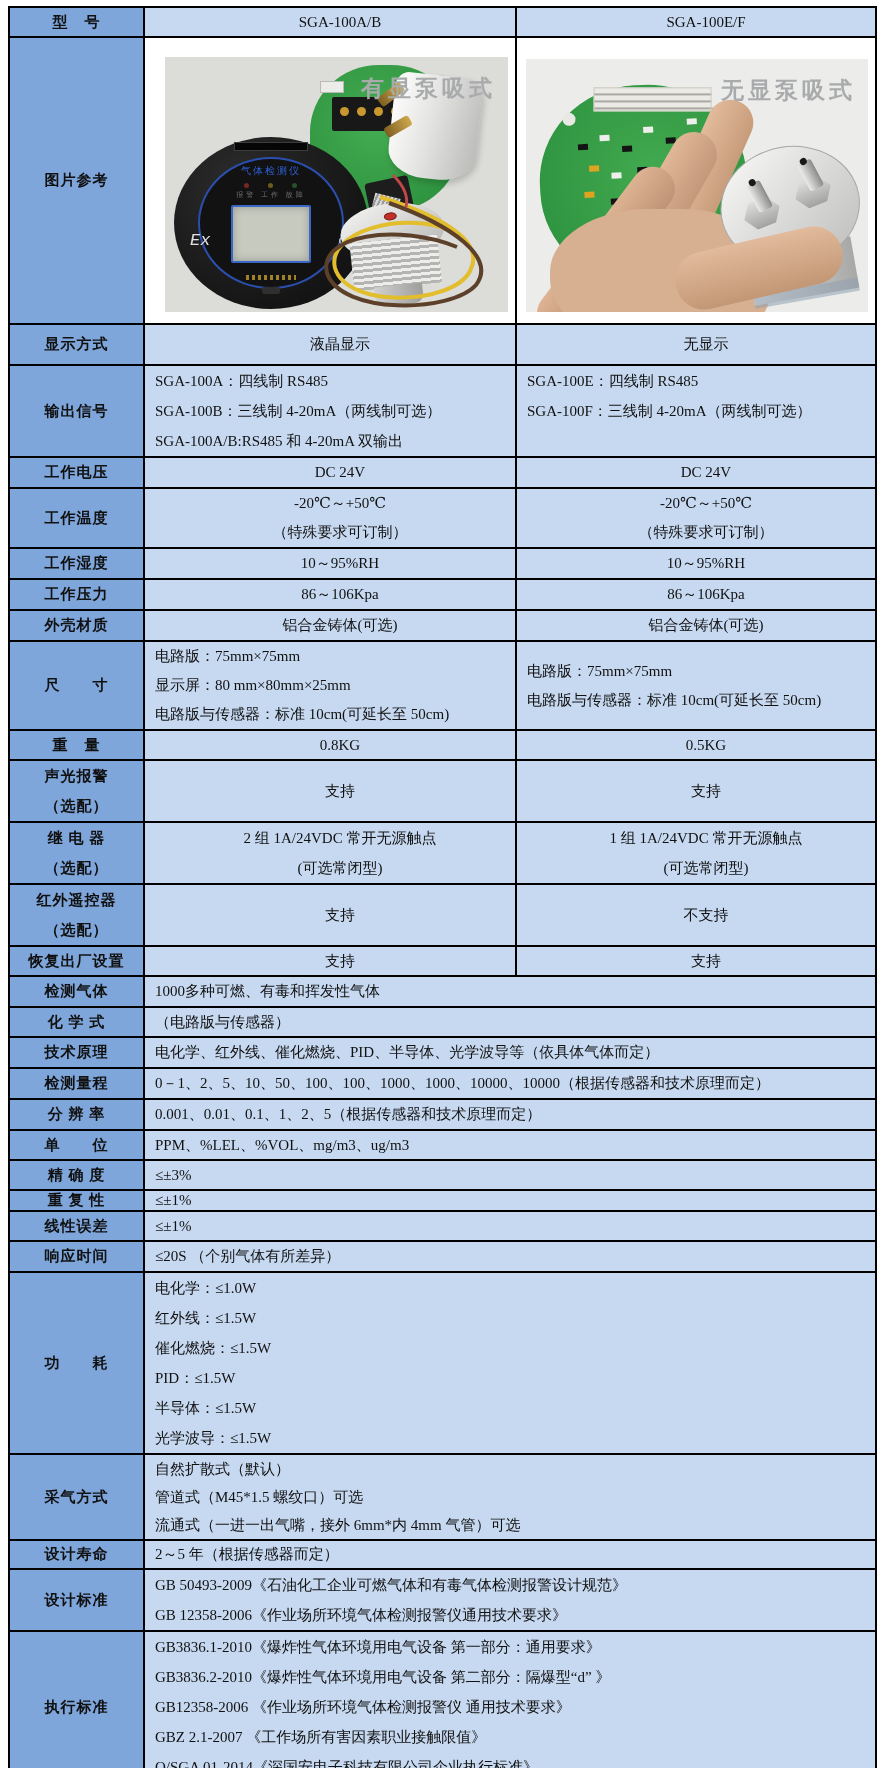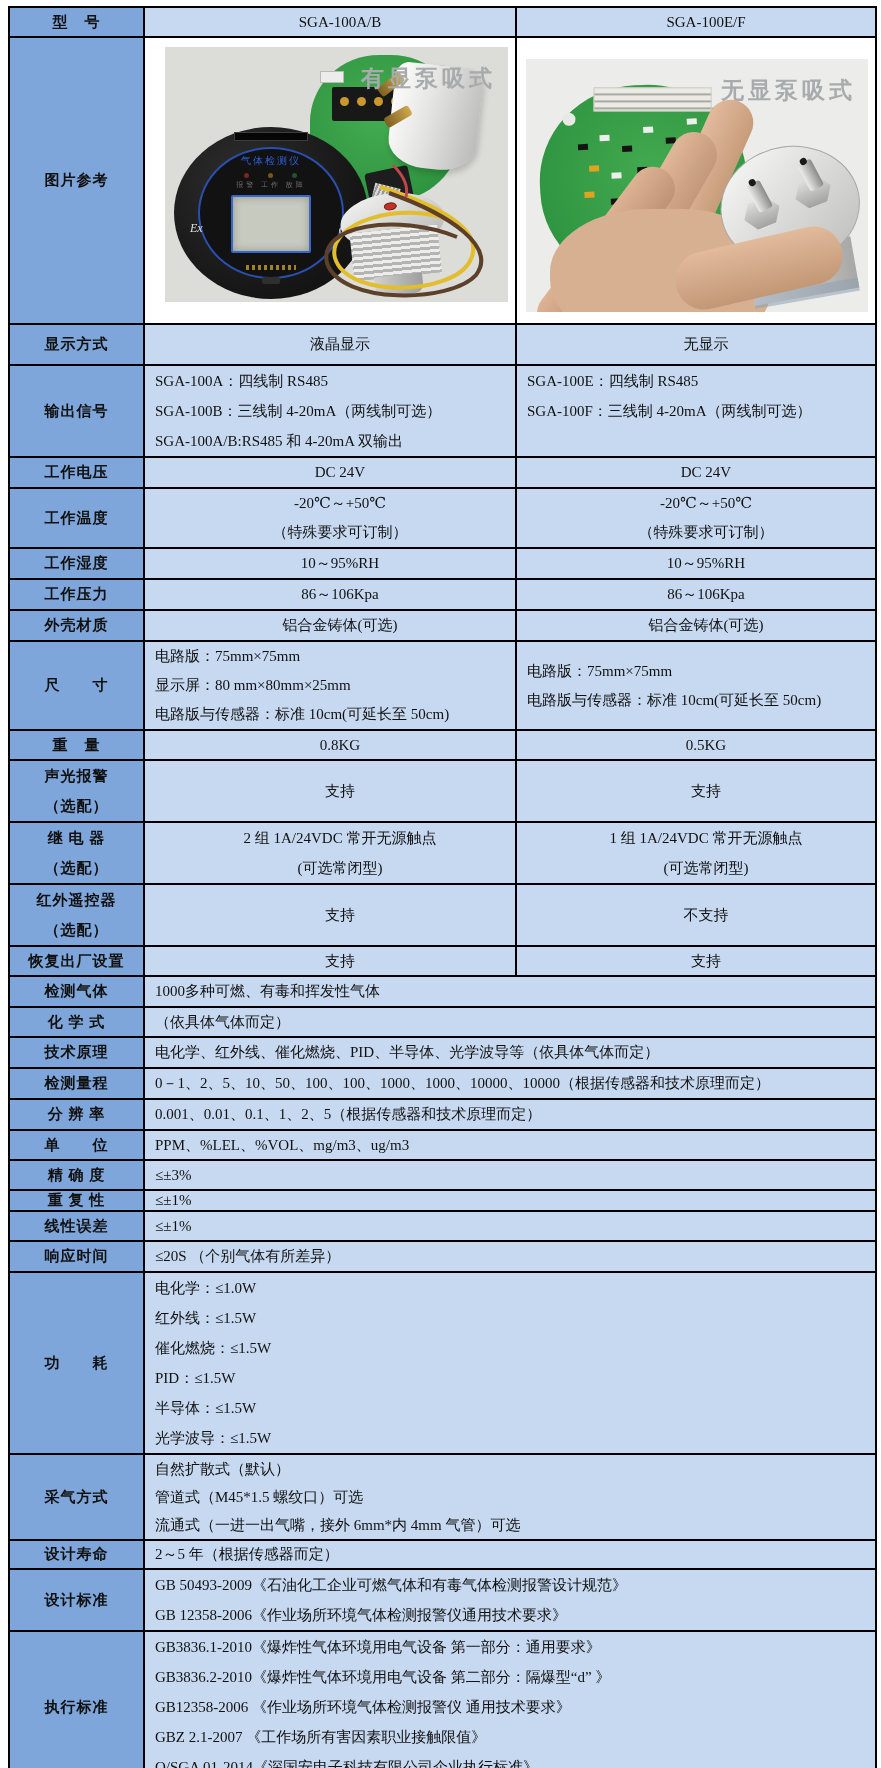--- a/index.html
+++ b/index.html
@@ -26,21 +26,21 @@
   td.l { text-align:left; padding-left:10px; }
   td.imgcell { background:#ffffff; vertical-align:top; padding:0; }
   .ln { line-height:30px; white-space:nowrap; }
   .r-temp .ln, .r-size .ln { line-height:29px; }
   .r-sampling .ln { line-height:28px; }
   .r-estd .ln { line-height:30px; }
   .lbl .ln { line-height:30px; letter-spacing:1px; }
 
   
   .photo { position:relative; overflow:hidden; }
-  .photo-left  { margin:9px 7px 9px 20px; height:255px; background:#dcdcd8; }
+  .photo-left  { margin:19px 7px 9px 20px; height:255px; background:#dcdcd8; }
   .photo-right { margin:21px 7px 11px 9px;  height:253px; background:#ecedea; }
   .watermark {
     position:absolute; top:16px; right:12px; font-size:23px; color:#a8aaac;
     letter-spacing:4px; font-weight:bold; z-index:6;
   }
   .abs { position:absolute; }
 
   
   .pcb1 { left:145px; top:8px; width:150px; height:146px; border-radius:46%;
           background:radial-gradient(circle at 45% 40%, #44ad52, #2f9440 75%); z-index:1; }
@@ -58,21 +58,21 @@
   .det-strip { top:5px; left:50%; transform:translateX(-50%); width:74px; height:9px;
                background:#060606; border:1px solid #3c3c3c; }
   .det-ring { left:24px; right:24px; top:20px; bottom:20px; border:2px solid #2a4fae;
               border-radius:50%; background:#121212; }
   .det-title { top:27px; width:100%; text-align:center; color:#2e5fd8; font-size:10px; letter-spacing:2px; }
   .det-leds { left:70px; top:46px; width:5px; height:5px; border-radius:50%; background:#7a2622;
               box-shadow:24px 0 0 #6e5a1e, 48px 0 0 #26512a; }
   .det-ledtext { top:53px; width:100%; text-align:center; color:#6f6f6f; font-size:7px; letter-spacing:3px; }
   .lcd { left:50%; margin-left:-40px; top:68px; width:80px; height:58px; background:#c6cabf;
          border:2px solid #3a66c8; border-radius:2px; box-shadow:inset 0 0 8px rgba(0,0,0,.25); }
-  .det-ex { left:16px; top:94px; color:#e0e0e0; font-size:12px; font-style:italic; }
+  .det-ex { left:16px; top:94px; color:#e0e0e0; font-size:17px; font-style:italic;font-family:Liberation Mono, monospace; }
   .det-ce { right:13px; top:96px; color:#d0d0d0; font-size:13px; }
   .det-logo { left:50%; margin-left:-25px; top:138px; width:50px; height:5px; opacity:.85;
               background:repeating-linear-gradient(90deg,#b9952b 0 3px,transparent 3px 6px); }
   .det-btn { left:50%; margin-left:-9px; top:150px; width:18px; height:7px; background:#2f2f2f; border-radius:2px; }
   .cyl1 { left:226px; top:18px; width:88px; height:104px; transform:rotate(6deg); z-index:2;
           background:linear-gradient(100deg,#ffffff,#e3e3e1 45%,#b9b9b7);
           border-radius:14px 18px 42% 42% / 16px 18px 26% 26%; box-shadow:2px 4px 6px rgba(0,0,0,.18); }
   .nozzle-a { left:212px; top:32px; width:28px; height:11px; transform:rotate(-38deg); z-index:2;
               background:linear-gradient(90deg,#7e5f22,#cfa94e); border-radius:3px; }
   .nozzle-b { left:219px; top:64px; width:28px; height:11px; transform:rotate(-30deg); z-index:2;
@@ -338,21 +338,21 @@
     <td class="val c">支持</td>
   </tr>
 
   <tr style="height:31px">
     <th class="lbl">检测气体</th>
     <td class="val l" colspan="2">1000多种可燃、有毒和挥发性气体</td>
   </tr>
 
   <tr style="height:30px">
     <th class="lbl">化 学 式</th>
-    <td class="val l" colspan="2">（依具体气体而定）</td>
+    <td class="val l" colspan="2">（电路版与传感器）</td>
   </tr>
 
   <tr style="height:31px">
     <th class="lbl">技术原理</th>
     <td class="val l" colspan="2">电化学、红外线、催化燃烧、PID、半导体、光学波导等（依具体气体而定）</td>
   </tr>
 
   <tr style="height:31px">
     <th class="lbl">检测量程</th>
     <td class="val l" colspan="2">0－1、2、5、10、50、100、100、1000、1000、10000、10000（根据传感器和技术原理而定）</td>

